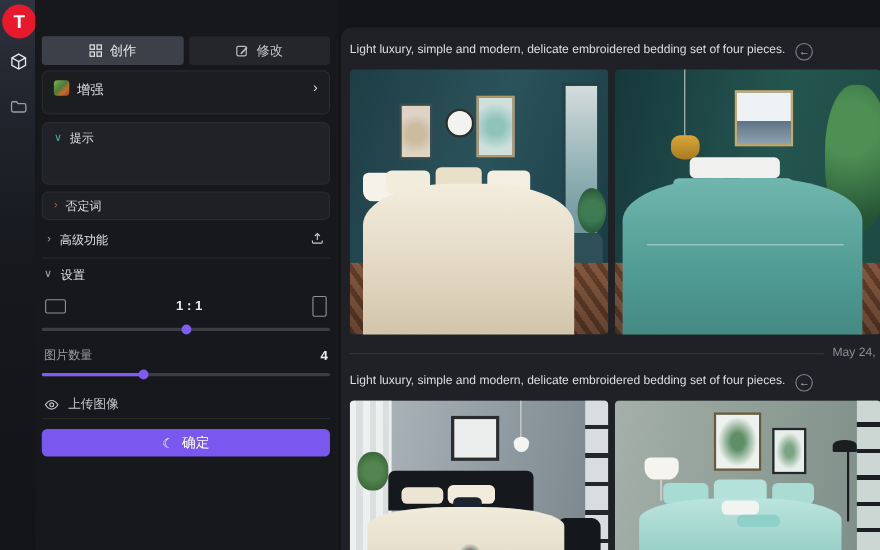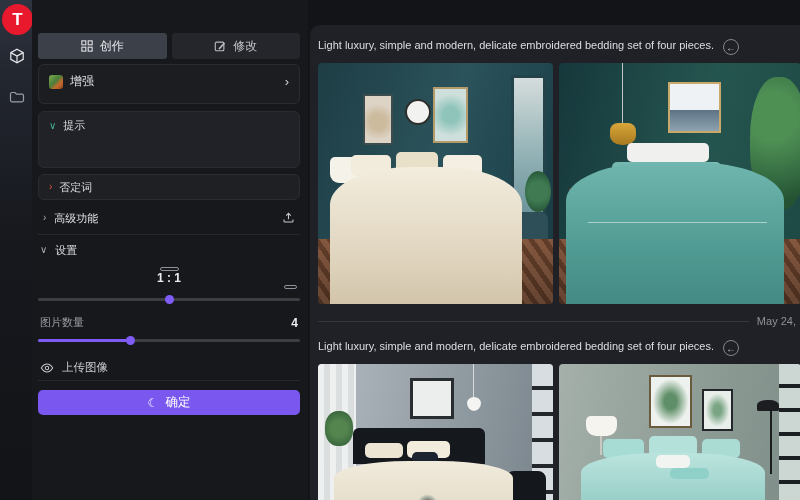--- a/index.html
+++ b/index.html
@@ -22,21 +22,21 @@
   .tabs{display:flex;gap:5px;height:26px;}
   .tab{flex:1;display:flex;align-items:center;justify-content:center;gap:7px;
        border-radius:3px;font-size:12px;cursor:pointer;}
   .tab.active{background:#3c4048;color:#e8e9ec;}
   .tab.inactive{background:#24262b;color:#c3c5ca;}
   .tab svg{width:12px;height:12px;}
 
   .box{border:1px solid #2a2c32;background:#1b1d21;border-radius:6px;}
   .style-box{margin-top:5px;height:40px;padding:5px 10px 0 10px;}
   .mini-label{font-size:10px;color:#8b8e95;}
-  .style-row{display:flex;align-items:center;margin-top:3px;}
+  .style-row{display:flex;margin-top:3px;}
   .thumb-img{width:14px;height:14px;border-radius:3px;margin-right:7px;
              background:linear-gradient(135deg,#7fae4e 0%,#4a7d3a 45%,#c96a2c 70%,#8a4a22 100%);}
   .style-val{font-size:12px;color:#e4e5e8;}
   .chev-r{margin-left:auto;color:#cfd1d6;font-size:13px;line-height:1;}
 
   .prompt-box{margin-top:7px;min-height:57px;padding:6px 10px 7px 10px;background:#202227;}
   .sec-head{display:flex;align-items:center;gap:7px;font-size:11px;color:#dcdde0;cursor:pointer;}
   .chev{font-size:10px;line-height:1;}
   .chev.teal{color:#45b39a;} .chev.red{color:#e2553f;} .chev.gray{color:#a8abb1;}
   .prompt-text{margin-top:5px;font-size:10.5px;line-height:11.5px;color:#d6d8db;cursor:text;}
@@ -44,21 +44,21 @@
   .neg-box{margin-top:6px;height:26px;padding:0 10px;display:flex;align-items:center;background:#1e2024;}
 
   .upload-row{margin-top:7px;height:22px;padding:0 5px;display:flex;align-items:center;gap:8px;
               font-size:11px;color:#dfe0e3;cursor:pointer;}
   .upload-ic{margin-left:auto;}
   .upload-ic svg{width:13px;height:13px;}
   .hr{border-bottom:1px solid #26282d;margin-top:5px;}
 
   .settings-head{margin-top:7px;height:16px;display:flex;align-items:center;gap:8px;
                  font-size:11px;color:#dcdde0;cursor:pointer;padding:0 2px;}
-  .aspect-row{margin-top:9px;height:22px;display:flex;align-items:center;padding:0 3px;flex-direction:column;}
+  .aspect-row{margin-top:9px;height:22px;display:flex;align-items:center;padding:0 3px;}
   .ar-land{width:19px;height:13px;border:1px solid #8f929a;border-radius:2px;cursor:pointer;}
   .ar-port{width:13px;height:19px;border:1px solid #8f929a;border-radius:2px;margin-left:auto;cursor:pointer;}
   .ar-val{flex:1;text-align:center;font-size:12px;font-weight:bold;color:#eceded;}
   .slider{position:relative;height:9px;margin-top:6px;cursor:pointer;}
   .track{position:absolute;left:0;right:0;top:3px;height:3px;border-radius:2px;background:#3c3e44;}
   .fill{position:absolute;left:0;top:3px;height:3px;border-radius:2px;background:#7e5cf5;}
   .thumb{position:absolute;top:0;width:9px;height:9px;margin-left:-4px;border-radius:50%;background:#7e5cf5;}
   .count-row{margin-top:11px;display:flex;align-items:center;padding:0 2px;}
   .count-label{font-size:11px;color:#9a9da4;}
   .count-val{margin-left:auto;font-size:12px;font-weight:bold;color:#eceded;}

